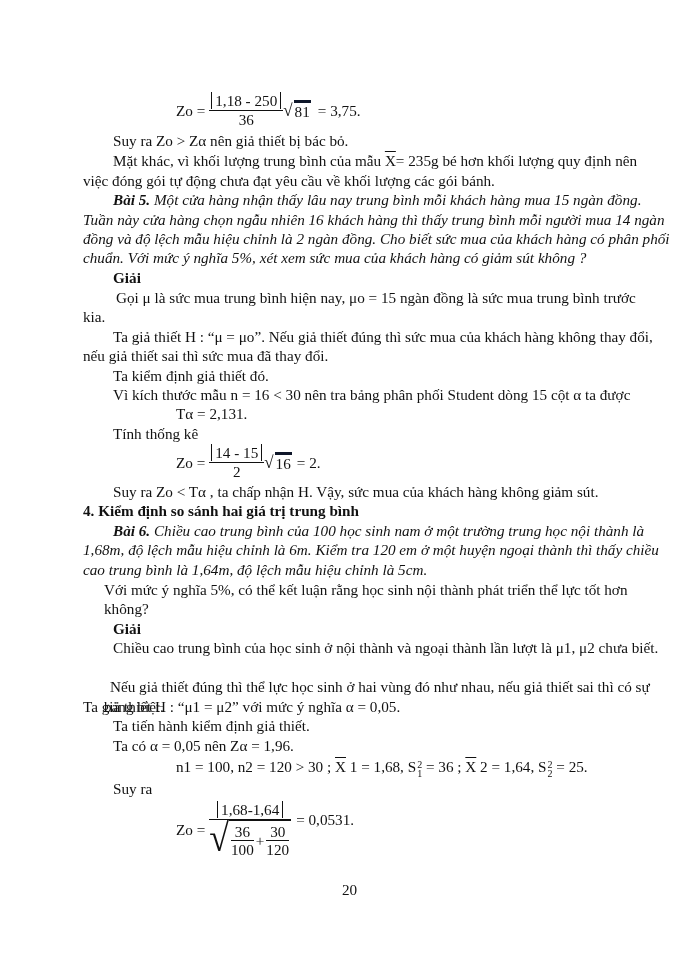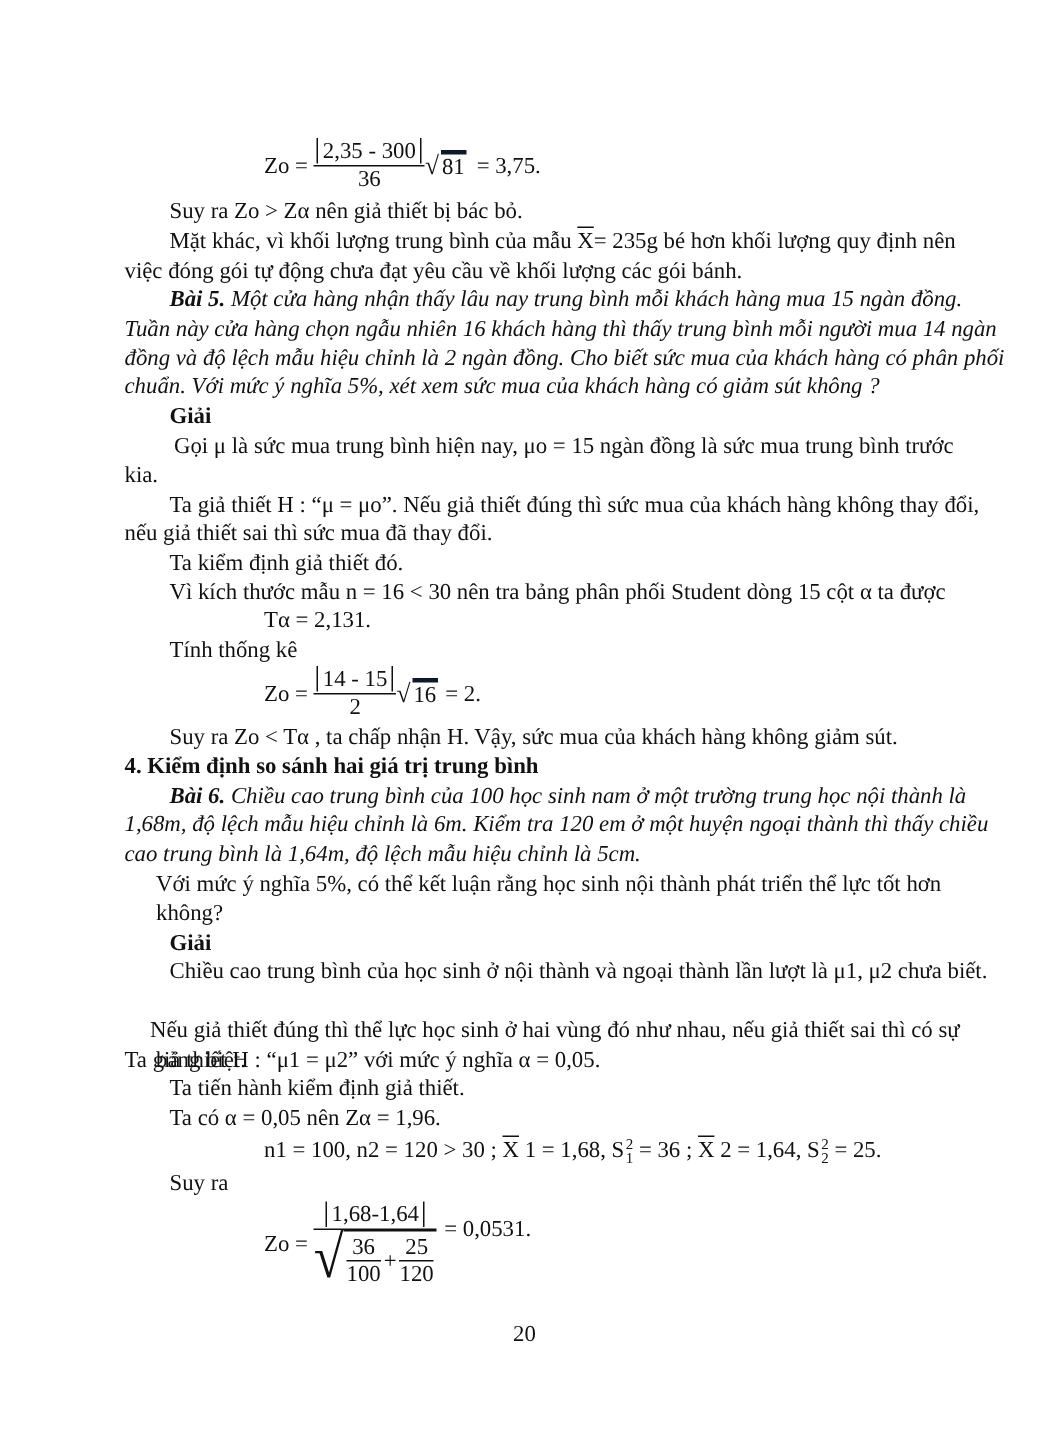--- a/index.html
+++ b/index.html
@@ -23,21 +23,21 @@
   .small-frac .n { display: block; border-bottom: 1px solid #111; line-height: 17px; padding: 0 1px; }
   .small-frac .d { display: block; line-height: 17px; }
   .ss { display: inline-flex; flex-direction: column; font-size: 10px; line-height: 9px; vertical-align: middle; margin-left: 1px; }
 </style>
 </head>
 <body>
 
 <div class="formula" style="left:176px; top:92px;">
   <span style="margin-right:4px;">Zo =</span>
   <span class="frac">
-    <span class="num"><span class="abs">2,35 - 300</span></span>
+    <span class="num"><span class="abs">1,18 - 250</span></span>
     <span class="den">36</span>
   </span>
   <span class="sqrtsign">√</span>
     <span class="sqrt">81</span>
   <span style="margin-left:7px;">= 3,75.</span>
 </div>
 
 <div class="line" style="left:113px; top:131px;">Suy ra Zo &gt; Zα nên giả thiết bị bác bỏ.</div>
 <div class="line" style="left:113px; top:151px;">
   <span>Mặt khác, vì khối lượng trung bình của mẫu </span><span class="over">X</span><span>= 235g bé hơn khối lượng quy định nên</span>
@@ -80,21 +80,21 @@
   <span class="b">Bài 6.</span><span> Chiều cao trung bình của 100 học sinh nam ở một trường trung học nội thành là</span>
 </div>
 <div class="line it" style="left:83px; top:540px;">1,68m, độ lệch mẫu hiệu chỉnh là 6m. Kiểm tra 120 em ở một huyện ngoại thành thì thấy chiều</div>
 <div class="line it" style="left:83px; top:560px;">cao trung bình là 1,64m, độ lệch mẫu hiệu chỉnh là 5cm.</div>
 <div class="line" style="left:104px; top:580px;">Với mức ý nghĩa 5%, có thể kết luận rằng học sinh nội thành phát triển thể lực tốt hơn</div>
 <div class="line" style="left:104px; top:599px;">không?</div>
 
 <div class="line b" style="left:113px; top:619px;">Giải</div>
 <div class="line" style="left:113px; top:638px;">Chiều cao trung bình của học sinh ở nội thành và ngoại thành lần lượt là μ1, μ2 chưa biết.</div>
 <div class="line" style="left:83px; top:658px;margin-top:39px;">Ta giả thiết H : “μ1 = μ2” với mức ý nghĩa α = 0,05.</div>
-<div class="line" style="left:100px; top:677px;">Nếu giả thiết đúng thì thể lực học sinh ở hai vùng đó như nhau, nếu giả thiết sai thì có sự</div>
+<div class="line" style="left:110px; top:677px;">Nếu giả thiết đúng thì thể lực học sinh ở hai vùng đó như nhau, nếu giả thiết sai thì có sự</div>
 <div class="line" style="left:104px; top:697px;">bảng biệt.</div>
 <div class="line" style="left:113px; top:716px;">Ta tiến hành kiểm định giả thiết.</div>
 <div class="line" style="left:113px; top:736px;">Ta có α = 0,05 nên Zα = 1,96.</div>
 
 <div class="line" style="left:176px; top:757px;">
   <span>n1 = 100, n2 = 120 &gt; 30 ; </span><span class="over">X</span><span> 1 = 1,68, S</span><span class="ss">
       <span>2</span>
       <span>1</span>
     </span><span> = 36 ; </span><span class="over">X</span><span> 2 = 1,64, S</span><span class="ss">
       <span>2</span>
@@ -111,21 +111,21 @@
     <span class="den" style="line-height:normal;">
       <span class="bigsqrt">
         <span class="rad">√</span>
         <span class="inner">
           <span class="small-frac">
               <span class="n">36</span>
               <span class="d">100</span>
             </span>
           <span>+</span>
           <span class="small-frac">
-              <span class="n">25</span>
+              <span class="n">30</span>
               <span class="d">120</span>
             </span>
         </span>
       </span>
     </span>
   </span>
   <span style="margin-left:5px; align-self:flex-start; margin-top:10px;">= 0,0531.</span>
 </div>
 
 <div class="line" style="left:342px; top:880px;">20</div>

